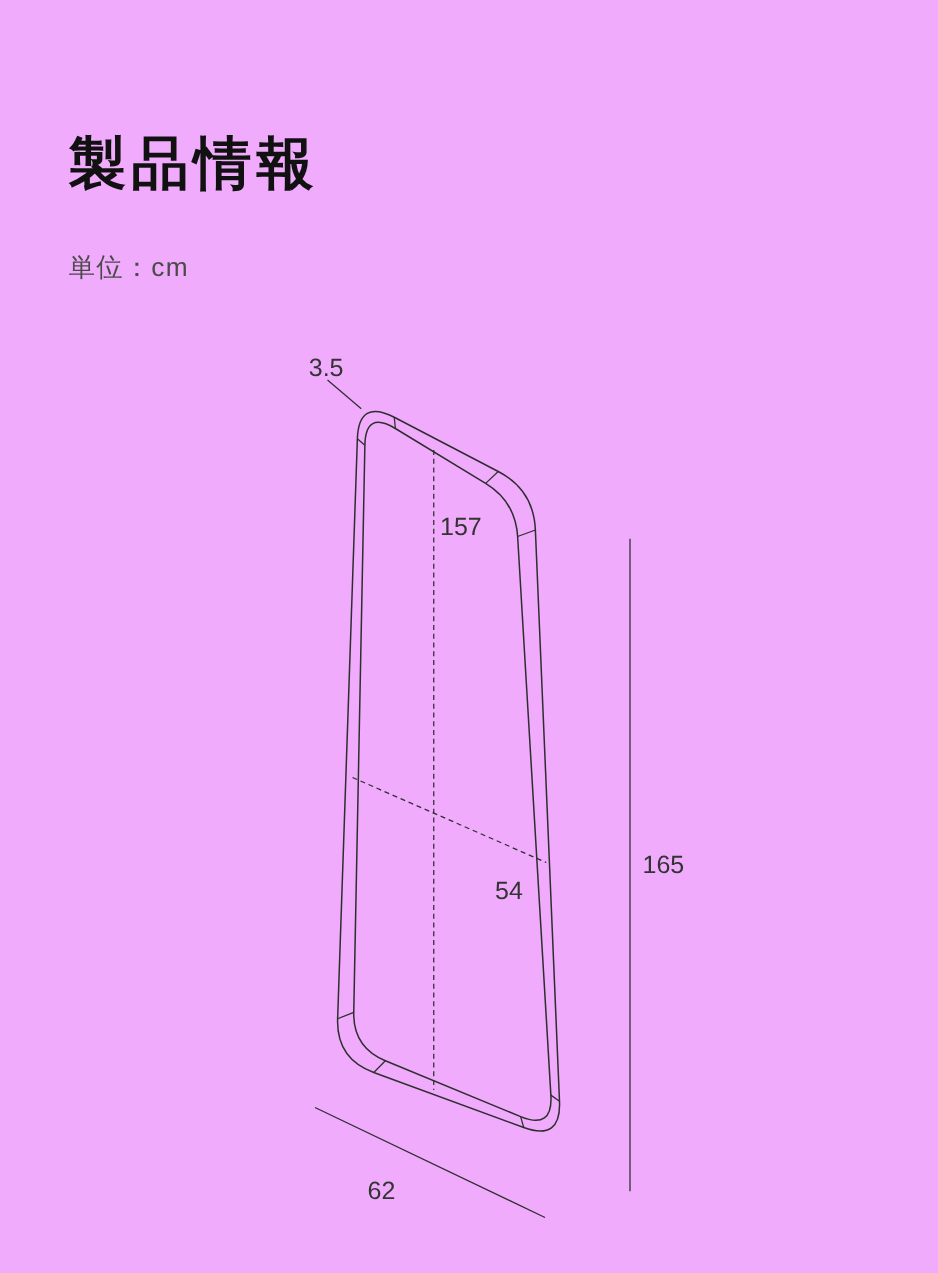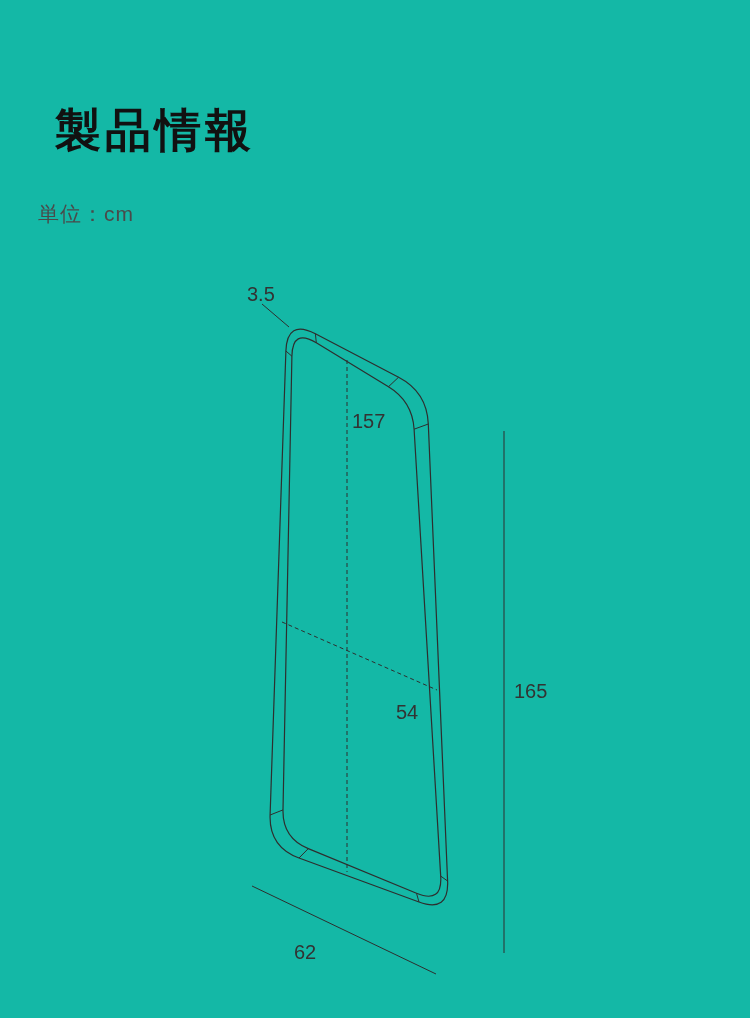--- a/index.html
+++ b/index.html
@@ -5,37 +5,37 @@
   html, body {
     margin: 0;
     padding: 0;
     background: #ffffff;
     font-family: "Liberation Sans", sans-serif;
   }
   .page {
     position: relative;
     width: 750px;
     height: 1018px;
-    background: #14b8a6;
+    background: #f0abfc;
     overflow: hidden;
   }
   .page-title {
     position: absolute;
     left: 55px;
     top: 104px;
     margin: 0;
     font-size: 46px;
     line-height: 1.15;
     font-weight: 800;
     letter-spacing: 4px;
     color: #111111;
   }
   .unit-label {
     position: absolute;
-    left: 38px;
+    left: 55px;
     top: 200px;
     font-size: 21px;
     color: #4a4a4a;
     letter-spacing: 1px;
   }
   .diagram-svg {
     position: absolute;
     left: 0;
     top: 0;
     width: 750px;

